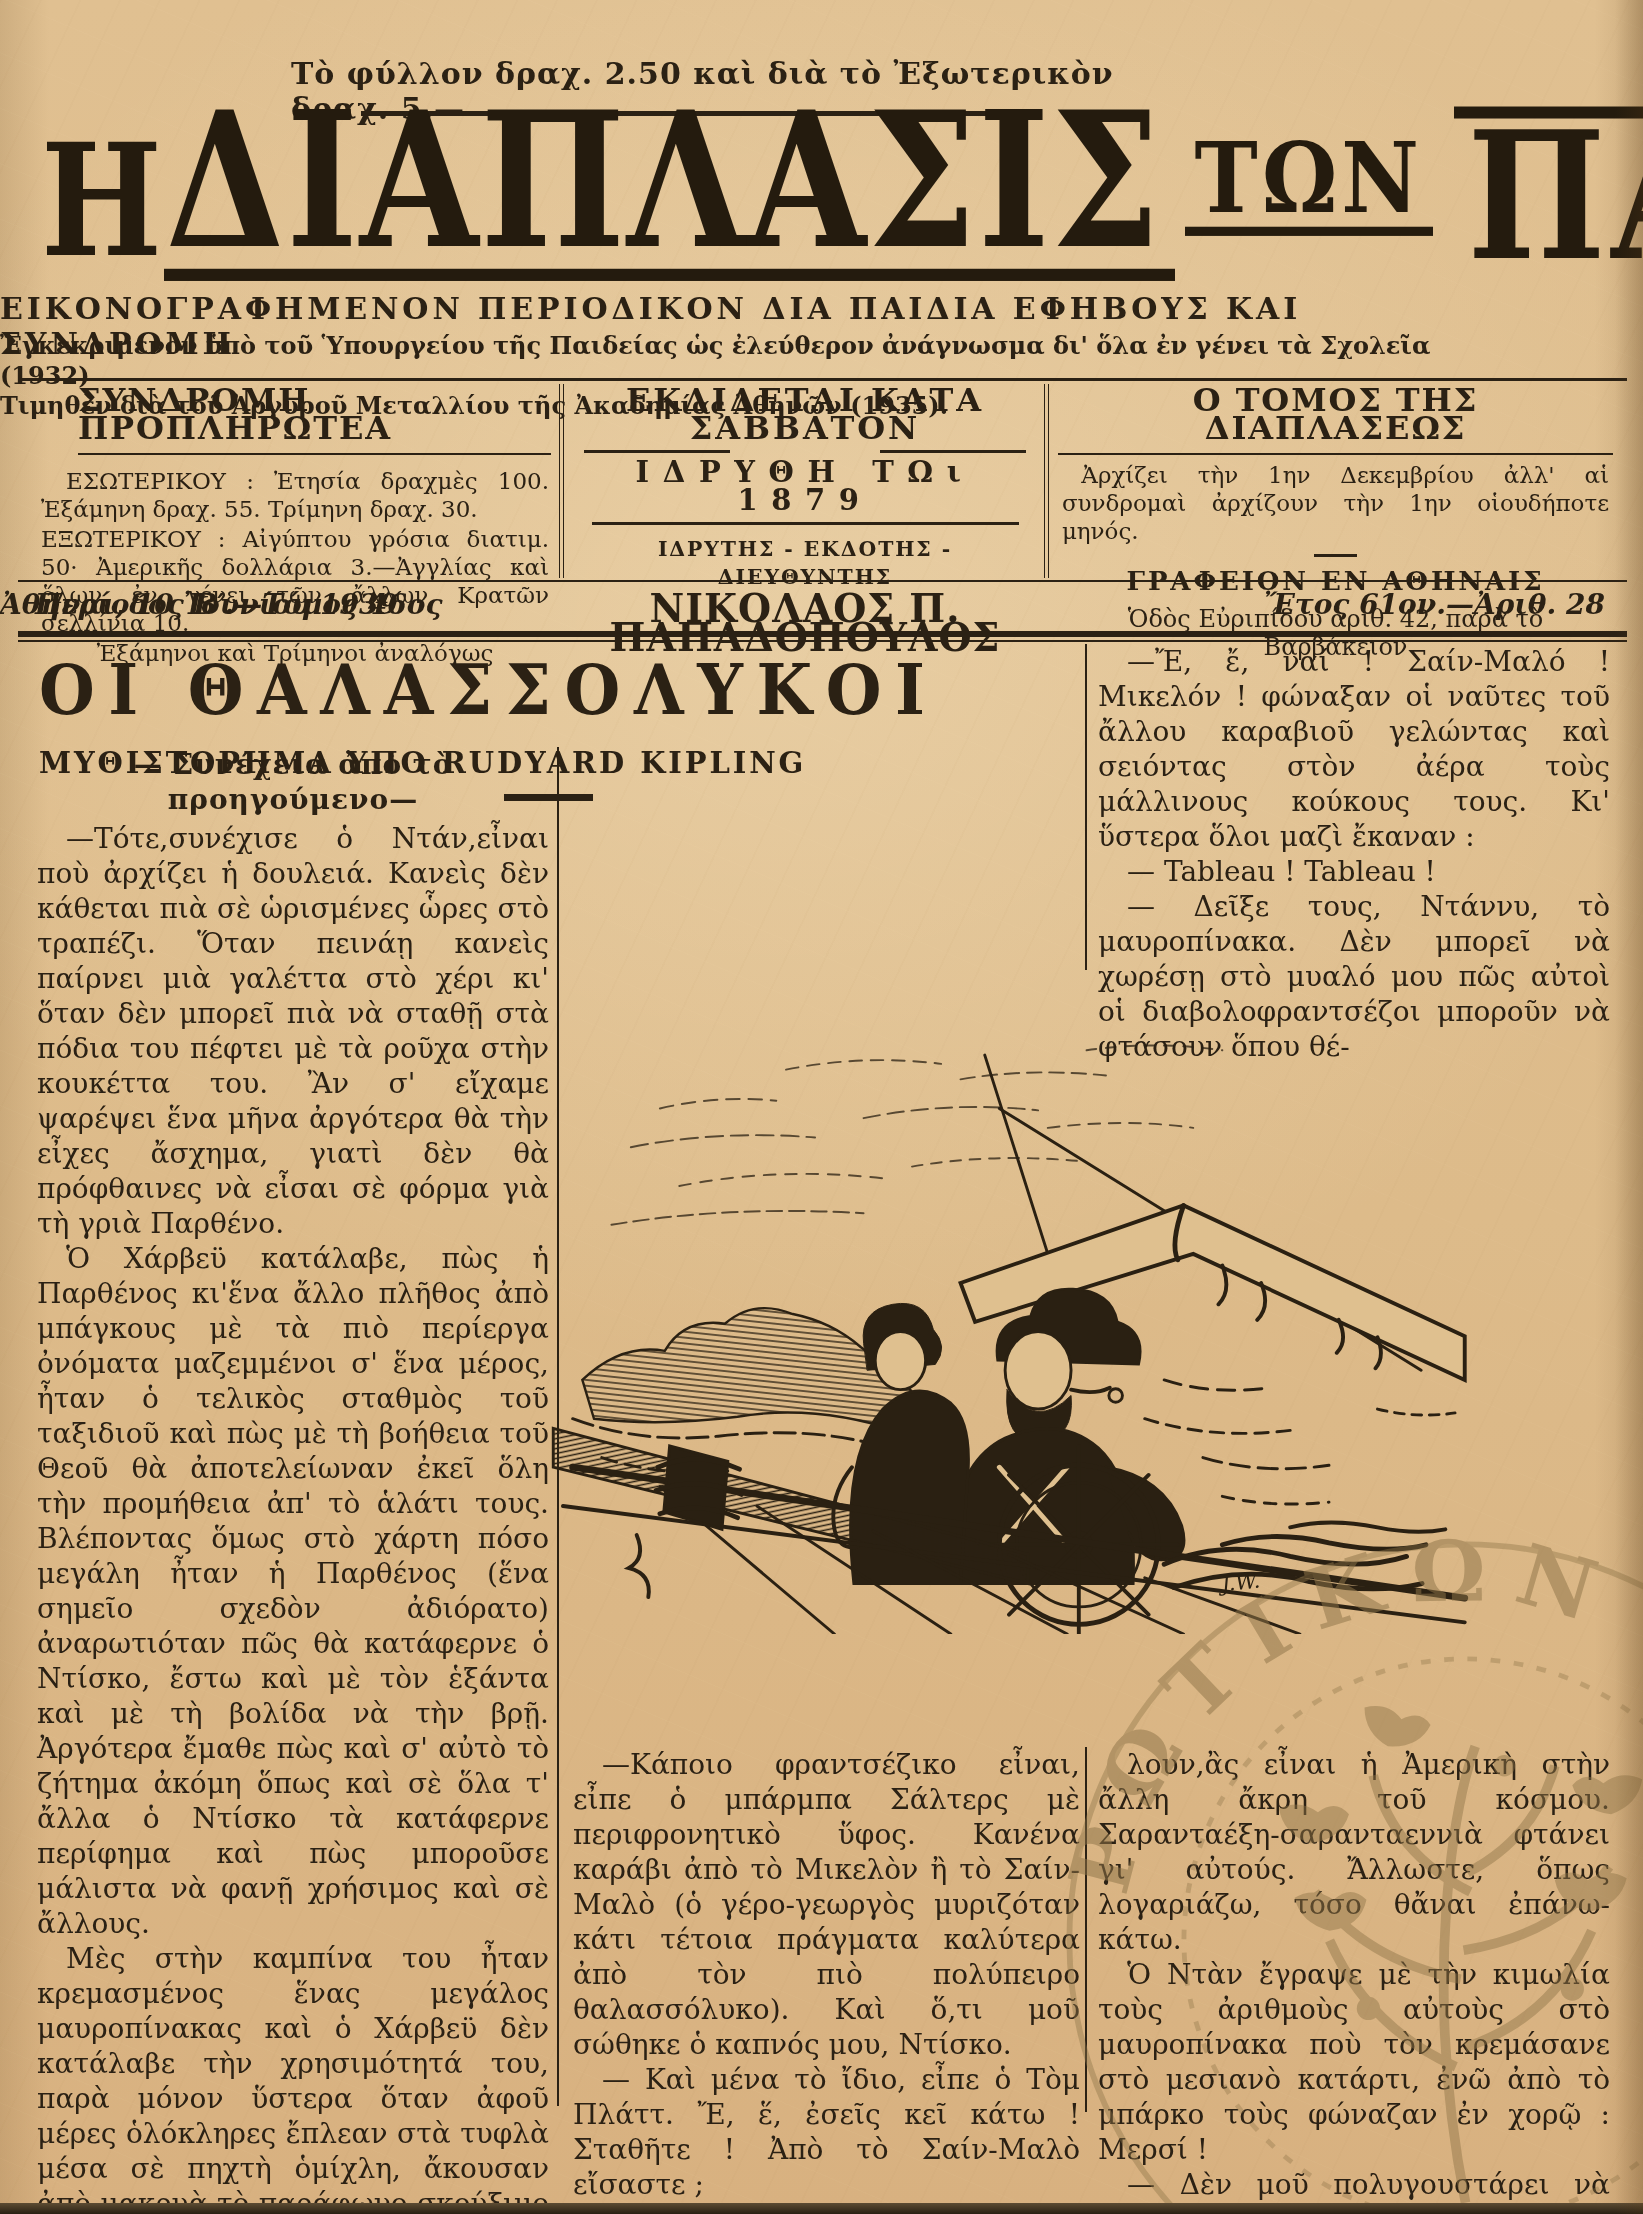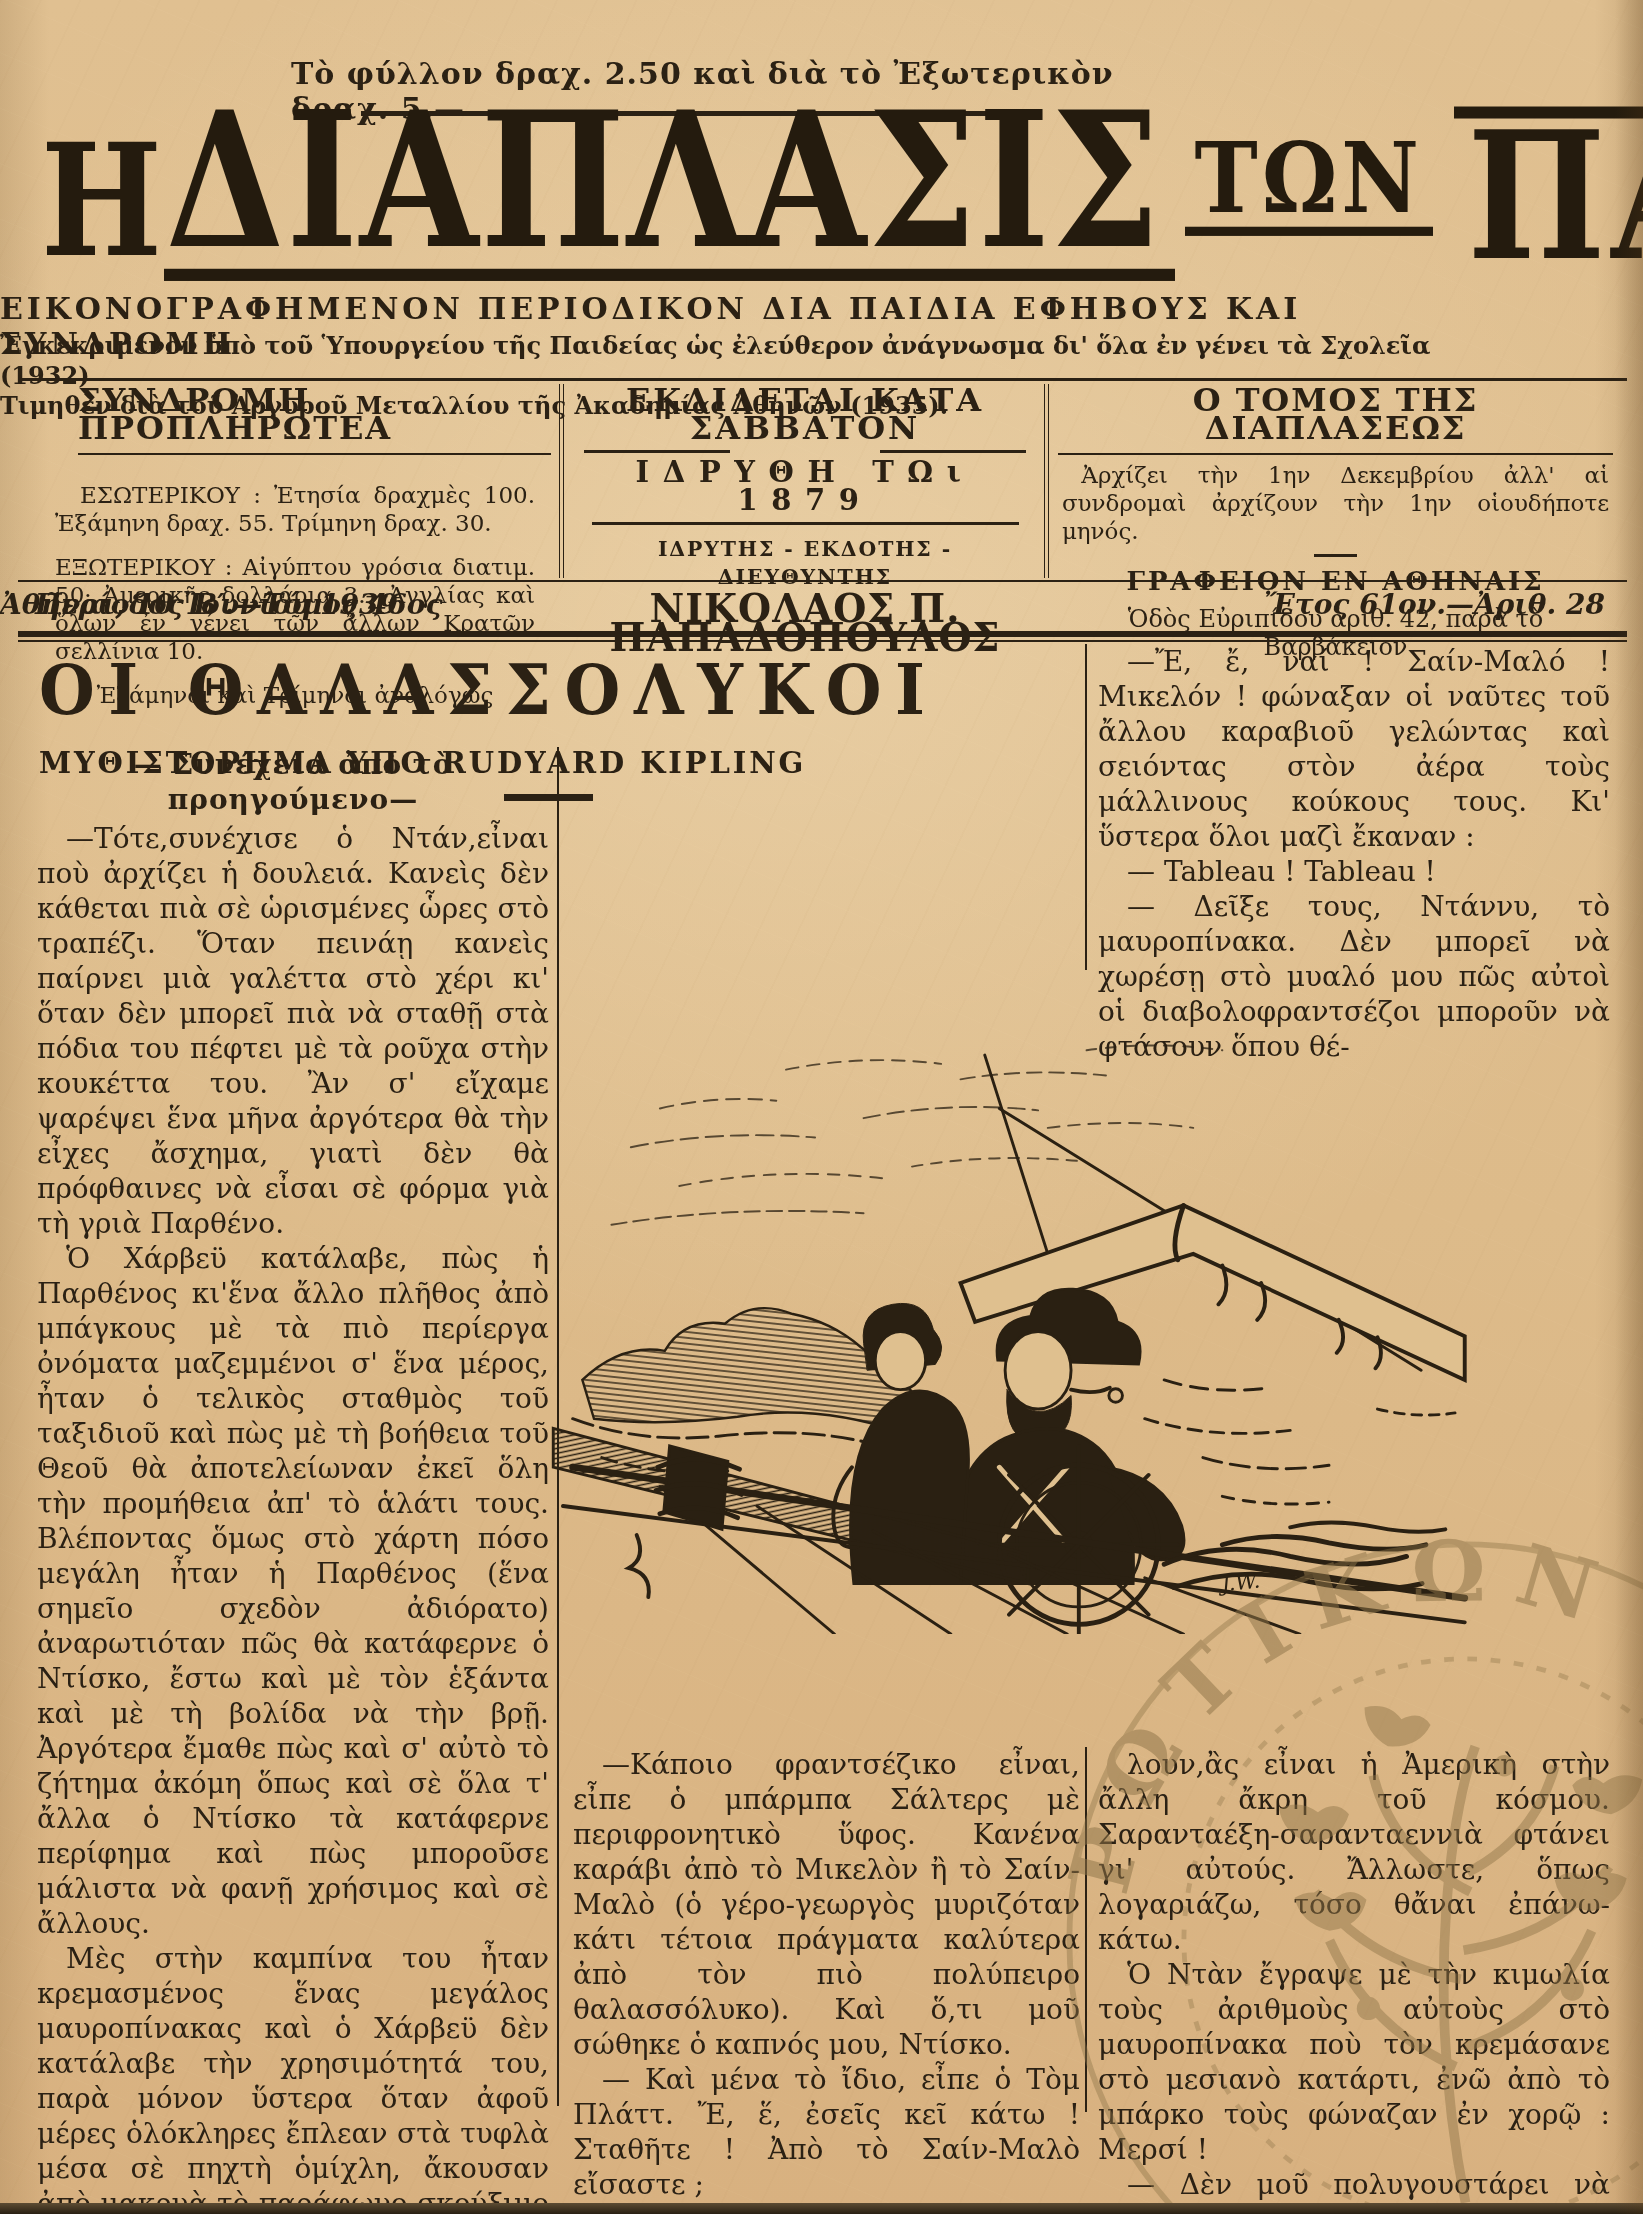--- a/index.html
+++ b/index.html
@@ -40,21 +40,21 @@
   
   .boxrow-sep{position:absolute;top:384px;height:194px;width:0;border-left:1.9px solid #2b2114;border-right:1.9px solid #2b2114;padding-left:2.9px;}
   .sep1{left:559px;} .sep2{left:1044px;}
   .infobox{position:absolute;top:386px;height:190px;font-size:23px;line-height:28px;}
   .box1{left:39px;width:512px;}
   .box2{left:574px;width:462px;text-align:center;}
   .box3{left:1058px;width:555px;}
   .box-title{display:inline-block;font-size:32px;font-weight:bold;letter-spacing:1.9px;
     border-bottom:2.9px solid #2b2114;padding-bottom:11px;margin-bottom:9.7px;}
   .box1 .box-title{margin-left:39px;}
-  .box1 p{margin:16px;text-align:justify;}
+  .box1 p{margin:2px;text-align:justify;}
   .box1 .indent{text-indent:25px;}
   .box1 .centered{text-align:center;margin-top:1.9px;}
   .b2-line1{font-size:32px;font-weight:bold;letter-spacing:2.9px;}
   .b2-bars{display:flex;justify-content:space-between;margin:7.8px 9.7px 5.8px 9.7px;}
   .b2-bars span{display:inline-block;width:146px;height:2.9px;background:#2b2114;}
   .b2-line2{font-size:29px;font-weight:bold;letter-spacing:13.6px;}
   .b2-rule{width:427px;height:2.9px;background:#2b2114;margin:7.8px auto 9.7px auto;}
   .b2-line3{font-size:20.4px;font-weight:bold;letter-spacing:1.9px;margin-top:1.9px;}
   .b2-line4{font-size:38px;font-weight:bold;letter-spacing:1px;margin-top:3.9px;transform:scaleY(1.05);}
   .box3{text-align:center;}

